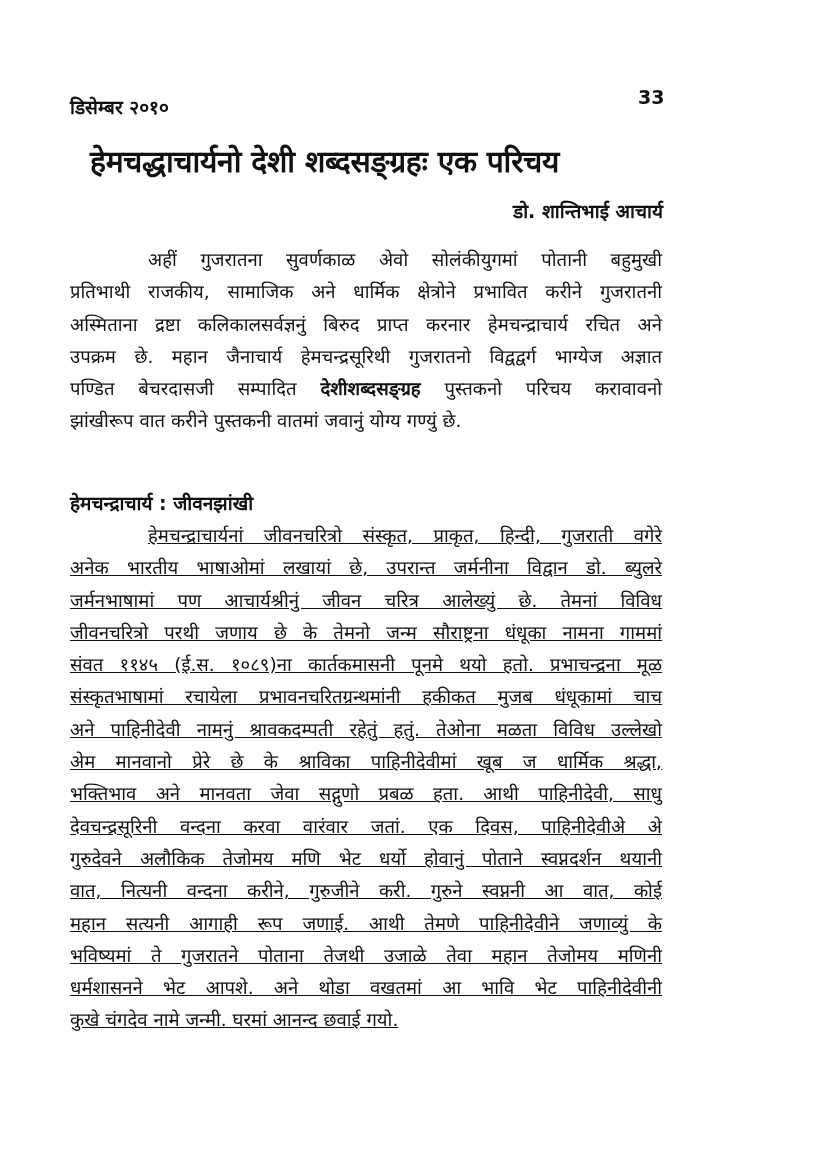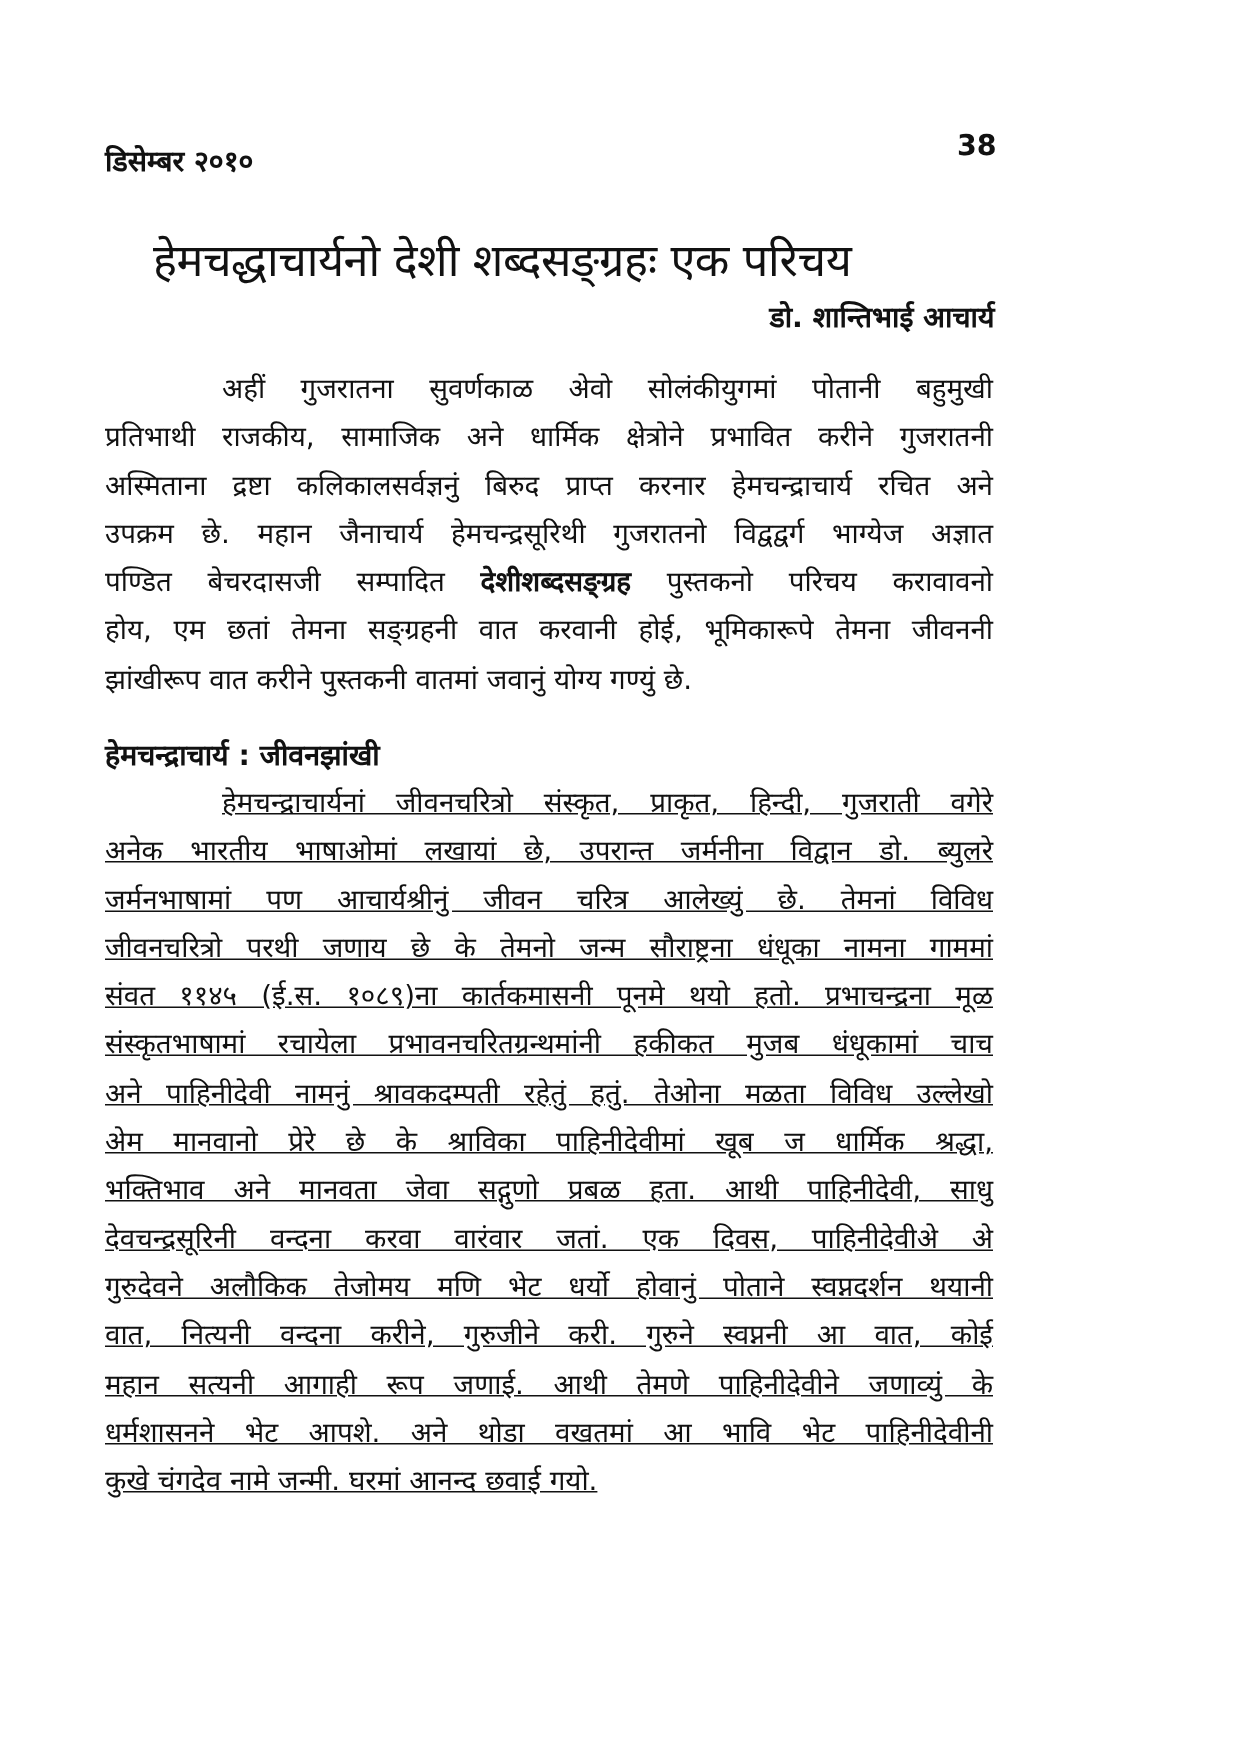--- a/index.html
+++ b/index.html
@@ -16,47 +16,47 @@
   .line.last { text-align-last:left; }
   .line.indent { padding-left:78px; }
   .sub { position:absolute; left:70px; top:490px; font-size:19px; font-weight:bold; white-space:nowrap; }
   b.emph { font-weight:bold; }
 </style>
 </head>
 <body>
 
 <div>
   <span class="hdr-left">डिसेम्बर २०१०</span>
-  <span class="hdr-right">38</span>
+  <span class="hdr-right">33</span>
 </div>
 
-<h1 class="title" style="margin:12px;font-weight:normal;">हेमचद्धाचार्यनो देशी शब्दसङ्ग्रहः एक परिचय</h1>
+<h1 class="title" style="margin:0;font-weight:bold;">हेमचद्धाचार्यनो देशी शब्दसङ्ग्रहः एक परिचय</h1>
 <div class="author">डो. शान्तिभाई आचार्य</div>
 
 <div class="para" style="top:244px;">
   <span class="line indent">अहीं गुजरातना सुवर्णकाळ अेवो सोलंकीयुगमां पोतानी बहुमुखी</span>
   <span class="line">प्रतिभाथी राजकीय, सामाजिक अने धार्मिक क्षेत्रोने प्रभावित करीने गुजरातनी</span>
   <span class="line">अस्मिताना द्रष्टा कलिकालसर्वज्ञनुं बिरुद प्राप्त करनार हेमचन्द्राचार्य रचित अने</span>
   <span class="line">उपक्रम छे. महान जैनाचार्य हेमचन्द्रसूरिथी गुजरातनो विद्वद्वर्ग भाग्येज अज्ञात</span>
   <span class="line"><span>पण्डित बेचरदासजी सम्पादित</span> <b class="emph">देशीशब्दसङ्ग्रह</b> <span>पुस्तकनो परिचय करावावनो</span></span>
-  <span class="line">होय, एम छतां तेमना सङ्ग्रहनी वात करवानी होई, भूमिकारूपे तेमना जीवननी</span>
   <span class="line last">झांखीरूप वात करीने पुस्तकनी वातमां जवानुं योग्य गण्युं छे.</span>
 </div>
 
 <h2 class="sub" style="margin:0;">हेमचन्द्राचार्य : जीवनझांखी</h2>
 
 <div class="para" style="top:520px;text-decoration:underline;">
   <span class="line indent">हेमचन्द्राचार्यनां जीवनचरित्रो संस्कृत, प्राकृत, हिन्दी, गुजराती वगेरे</span>
   <span class="line">अनेक भारतीय भाषाओमां लखायां छे, उपरान्त जर्मनीना विद्वान डो. ब्युलरे</span>
   <span class="line">जर्मनभाषामां पण आचार्यश्रीनुं जीवन चरित्र आलेख्युं छे. तेमनां विविध</span>
   <span class="line">जीवनचरित्रो परथी जणाय छे के तेमनो जन्म सौराष्ट्रना धंधूका नामना गाममां</span>
   <span class="line">संवत ११४५ (ई.स. १०८९)ना कार्तकमासनी पूनमे थयो हतो. प्रभाचन्द्रना मूळ</span>
   <span class="line">संस्कृतभाषामां रचायेला प्रभावनचरितग्रन्थमांनी हकीकत मुजब धंधूकामां चाच</span>
   <span class="line">अने पाहिनीदेवी नामनुं श्रावकदम्पती रहेतुं हतुं. तेओना मळता विविध उल्लेखो</span>
   <span class="line">अेम मानवानो प्रेरे छे के श्राविका पाहिनीदेवीमां खूब ज धार्मिक श्रद्धा,</span>
   <span class="line">भक्तिभाव अने मानवता जेवा सद्गुणो प्रबळ हता. आथी पाहिनीदेवी, साधु</span>
   <span class="line">देवचन्द्रसूरिनी वन्दना करवा वारंवार जतां. एक दिवस, पाहिनीदेवीअे अे</span>
   <span class="line">गुरुदेवने अलौकिक तेजोमय मणि भेट धर्यो होवानुं पोताने स्वप्नदर्शन थयानी</span>
   <span class="line">वात, नित्यनी वन्दना करीने, गुरुजीने करी. गुरुने स्वप्ननी आ वात, कोई</span>
   <span class="line">महान सत्यनी आगाही रूप जणाई. आथी तेमणे पाहिनीदेवीने जणाव्युं के</span>
+  <span class="line">भविष्यमां ते गुजरातने पोताना तेजथी उजाळे तेवा महान तेजोमय मणिनी</span>
   <span class="line">धर्मशासनने भेट आपशे. अने थोडा वखतमां आ भावि भेट पाहिनीदेवीनी</span>
   <span class="line last">कुखे चंगदेव नामे जन्मी. घरमां आनन्द छवाई गयो.</span>
 </div>
 
 </body></html>

